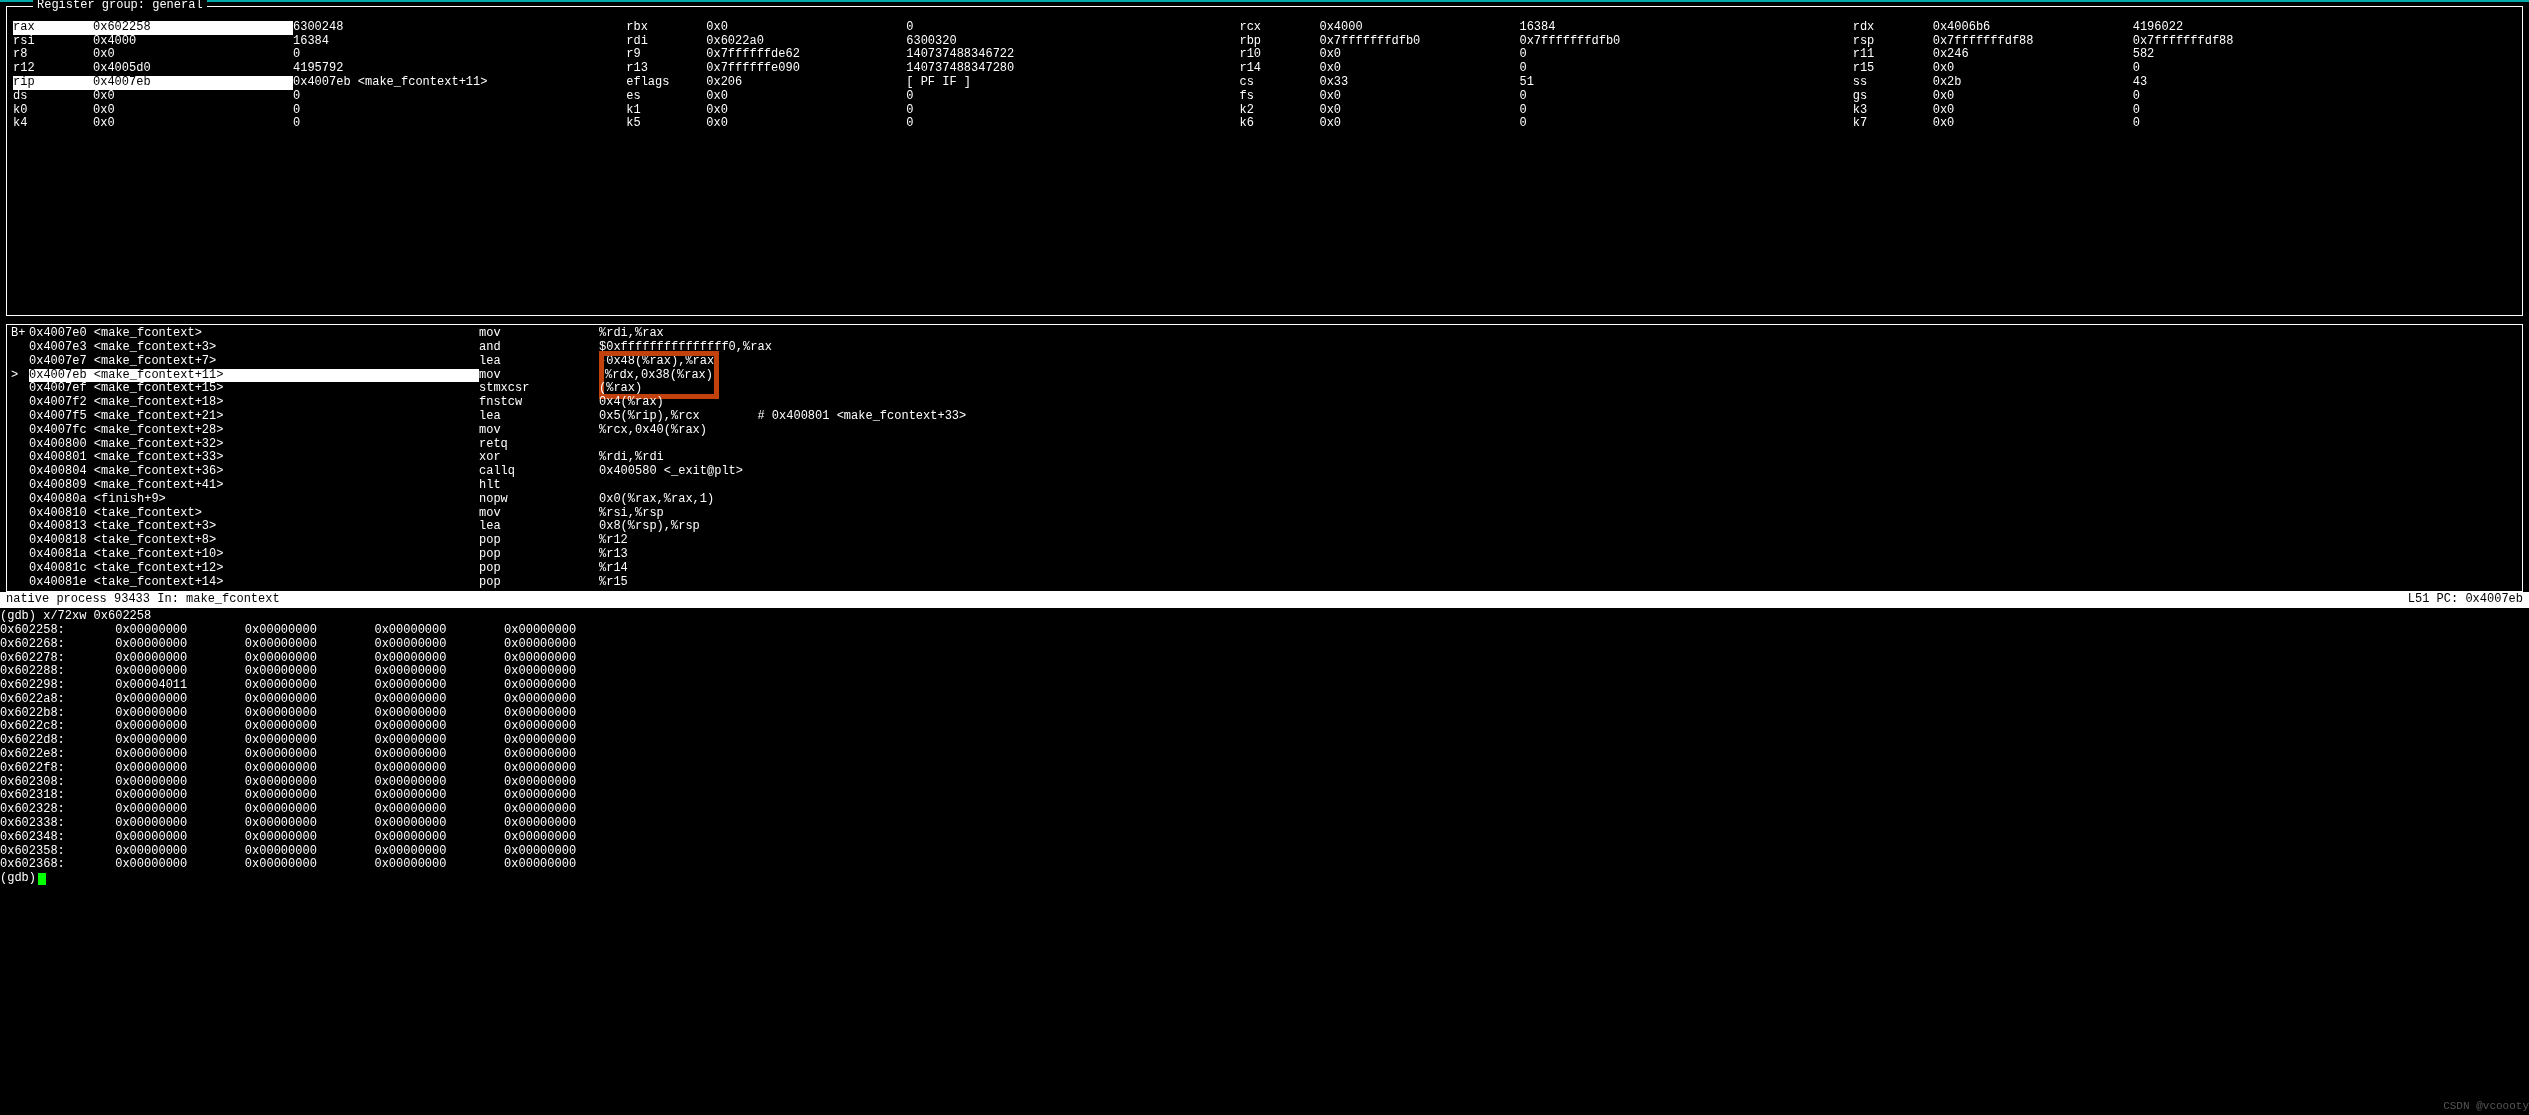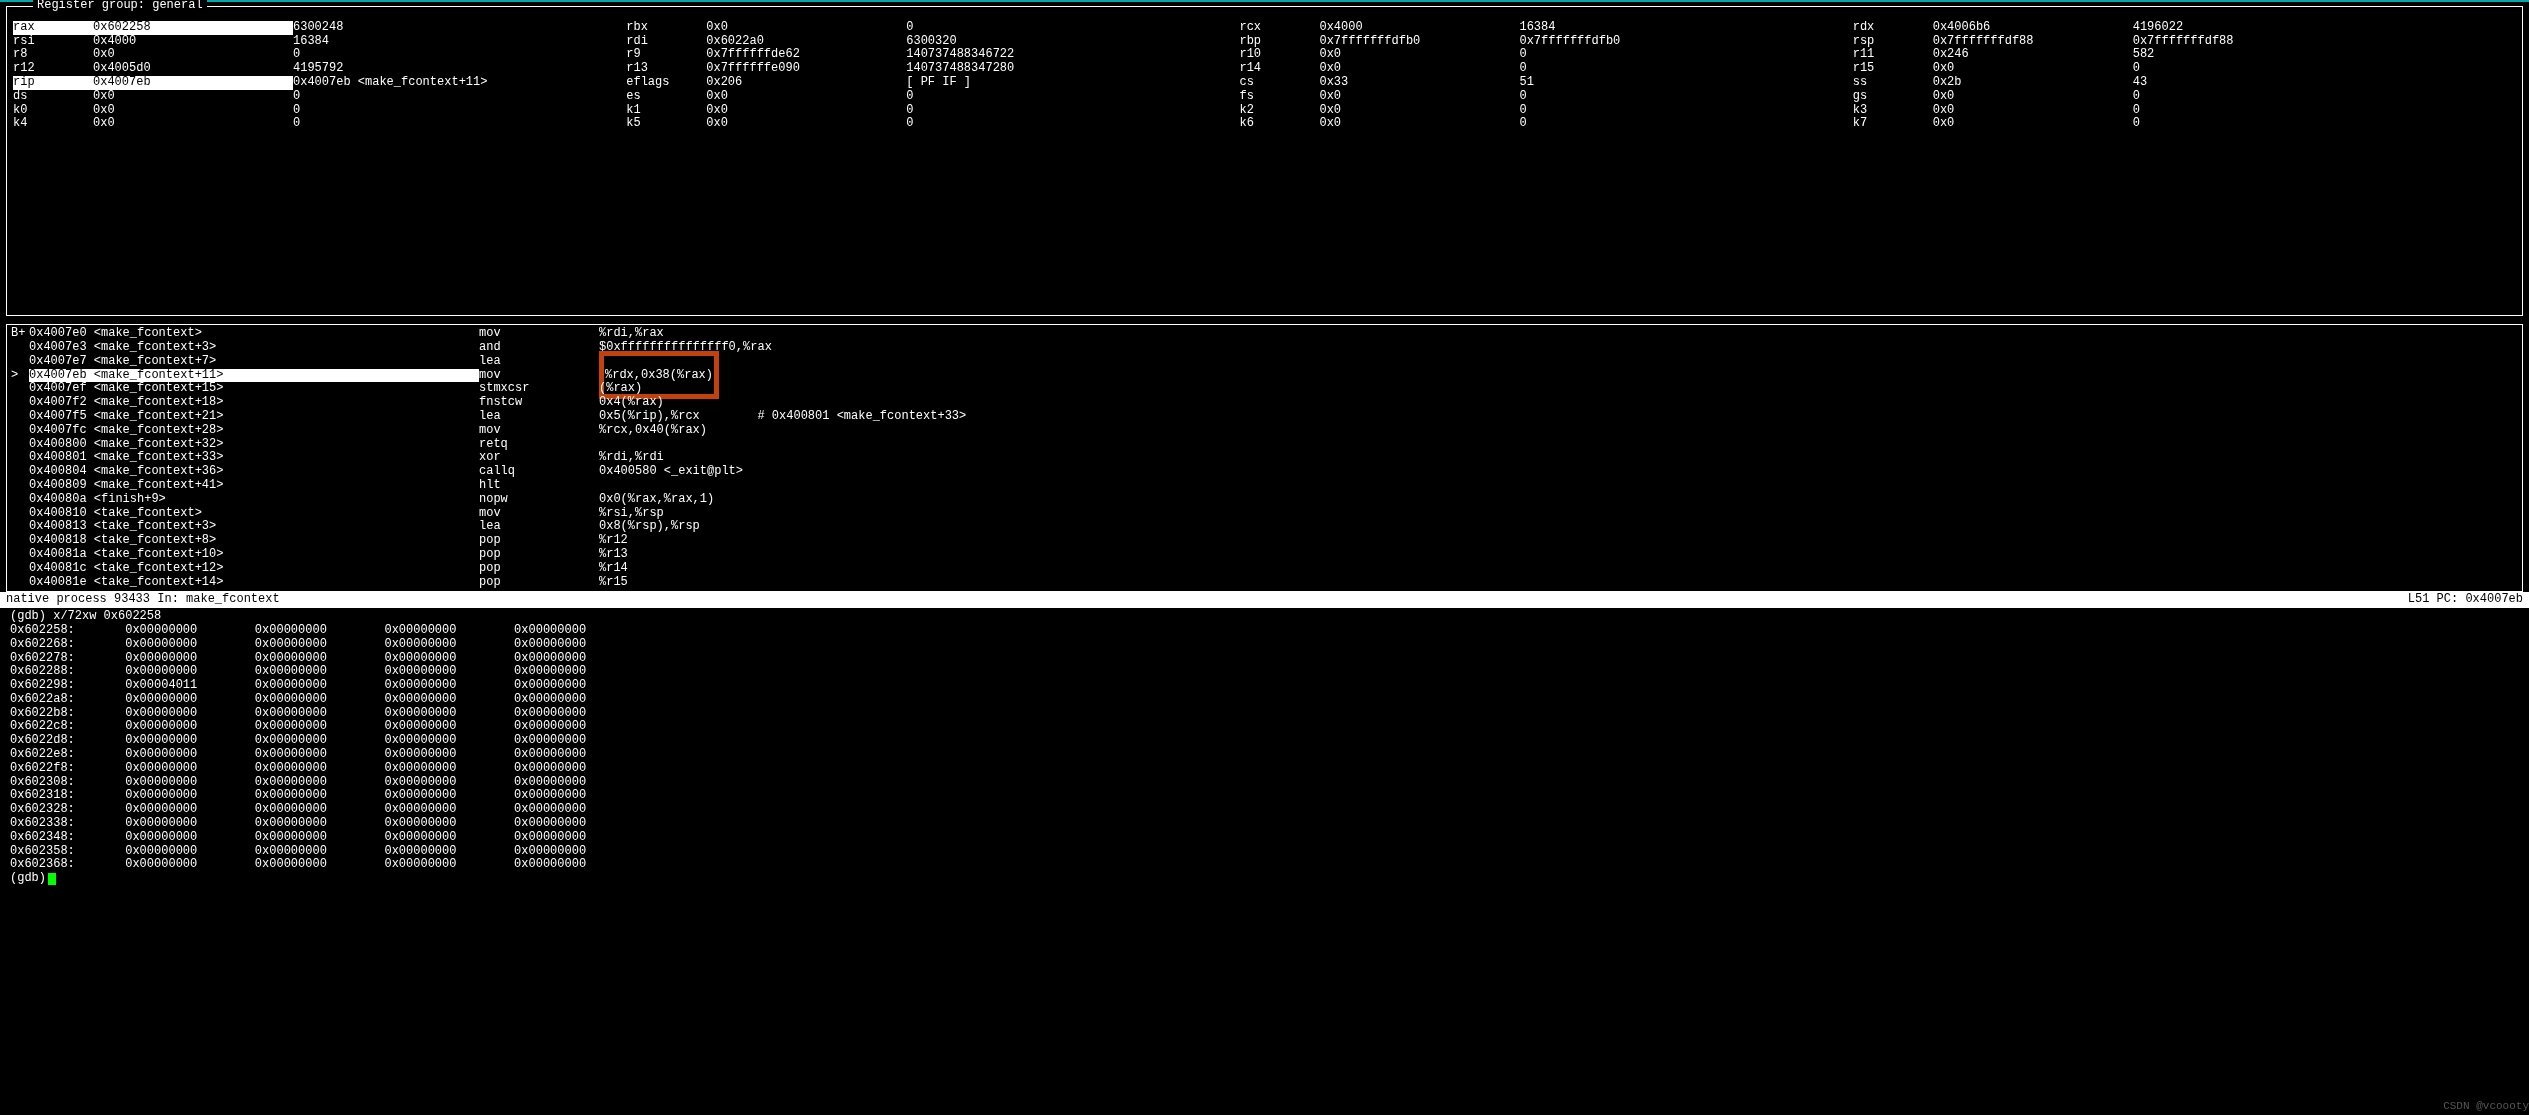--- a/index.html
+++ b/index.html
@@ -22,21 +22,21 @@
   .asm-row{display:flex;white-space:pre}
   .asm-gut{width:18px;text-align:left}
   .asm-addr{width:450px}
   .asm-op{width:120px}
   .asm-arg{flex:1}
   .asm-cur .asm-addr{background:#fff;color:#000}
   .boxed{border:5px solid #c2410c;padding:12px 1px}
   
   .status{background:#fff;color:#000;display:flex;justify-content:space-between;padding:1px 6px;margin:0 0 0 0}
   
-  .gout{padding:2px 10px}
+  .gout{padding:2px 0}
   .gline{white-space:pre}
   .prompt-row{display:flex;align-items:center}
   .cursor{display:inline-block;width:8px;height:12px;background:#0f0;margin-left:2px}
   .watermark{position:absolute;right:0;bottom:4px;color:#555;font-size:11px}
 </style>
 </head>
 <body>
 
 <div class="screen">
   <div class="top-bar"></div>
@@ -221,21 +221,21 @@
           </div>
         </div>
       </div>
     <div style="height:180px"></div>
   </div>
 
   <div class="asm-outer">
     <div class="asm-inner" id="asm-inner">
         <div class="asm-row"><span class="asm-gut">B+</span><span class="asm-addr">0x4007e0 &lt;make_fcontext&gt;</span><span class="asm-op">mov</span><span class="asm-arg">%rdi,%rax</span></div>
         <div class="asm-row"><span class="asm-gut"></span><span class="asm-addr">0x4007e3 &lt;make_fcontext+3&gt;</span><span class="asm-op">and</span><span class="asm-arg">$0xfffffffffffffff0,%rax</span></div>
-        <div class="asm-row"><span class="asm-gut"></span><span class="asm-addr">0x4007e7 &lt;make_fcontext+7&gt;</span><span class="asm-op">lea</span></div>
+        <div class="asm-row"><span class="asm-gut"></span><span class="asm-addr">0x4007e7 &lt;make_fcontext+7&gt;</span><span class="asm-op">lea</span><span class="asm-arg">-0x48(%rax),%rax</span></div>
         <div class="asm-row asm-cur"><span class="asm-gut">&gt;</span><span class="asm-addr">0x4007eb &lt;make_fcontext+11&gt;</span><span class="asm-op">mov</span><span class="asm-arg"><span class="boxed">%rdx,0x38(%rax)</span></span></div>
         <div class="asm-row"><span class="asm-gut"></span><span class="asm-addr">0x4007ef &lt;make_fcontext+15&gt;</span><span class="asm-op">stmxcsr</span><span class="asm-arg">(%rax)</span></div>
         <div class="asm-row"><span class="asm-gut"></span><span class="asm-addr">0x4007f2 &lt;make_fcontext+18&gt;</span><span class="asm-op">fnstcw</span><span class="asm-arg">0x4(%rax)</span></div>
         <div class="asm-row"><span class="asm-gut"></span><span class="asm-addr">0x4007f5 &lt;make_fcontext+21&gt;</span><span class="asm-op">lea</span><span class="asm-arg">0x5(%rip),%rcx        # 0x400801 &lt;make_fcontext+33&gt;</span></div>
         <div class="asm-row"><span class="asm-gut"></span><span class="asm-addr">0x4007fc &lt;make_fcontext+28&gt;</span><span class="asm-op">mov</span><span class="asm-arg">%rcx,0x40(%rax)</span></div>
         <div class="asm-row"><span class="asm-gut"></span><span class="asm-addr">0x400800 &lt;make_fcontext+32&gt;</span><span class="asm-op">retq</span><span class="asm-arg"></span></div>
         <div class="asm-row"><span class="asm-gut"></span><span class="asm-addr">0x400801 &lt;make_fcontext+33&gt;</span><span class="asm-op">xor</span><span class="asm-arg">%rdi,%rdi</span></div>
         <div class="asm-row"><span class="asm-gut"></span><span class="asm-addr">0x400804 &lt;make_fcontext+36&gt;</span><span class="asm-op">callq</span><span class="asm-arg">0x400580 &lt;_exit@plt&gt;</span></div>
         <div class="asm-row"><span class="asm-gut"></span><span class="asm-addr">0x400809 &lt;make_fcontext+41&gt;</span><span class="asm-op">hlt</span><span class="asm-arg"></span></div>
         <div class="asm-row"><span class="asm-gut"></span><span class="asm-addr">0x40080a &lt;finish+9&gt;</span><span class="asm-op">nopw</span><span class="asm-arg">0x0(%rax,%rax,1)</span></div>

